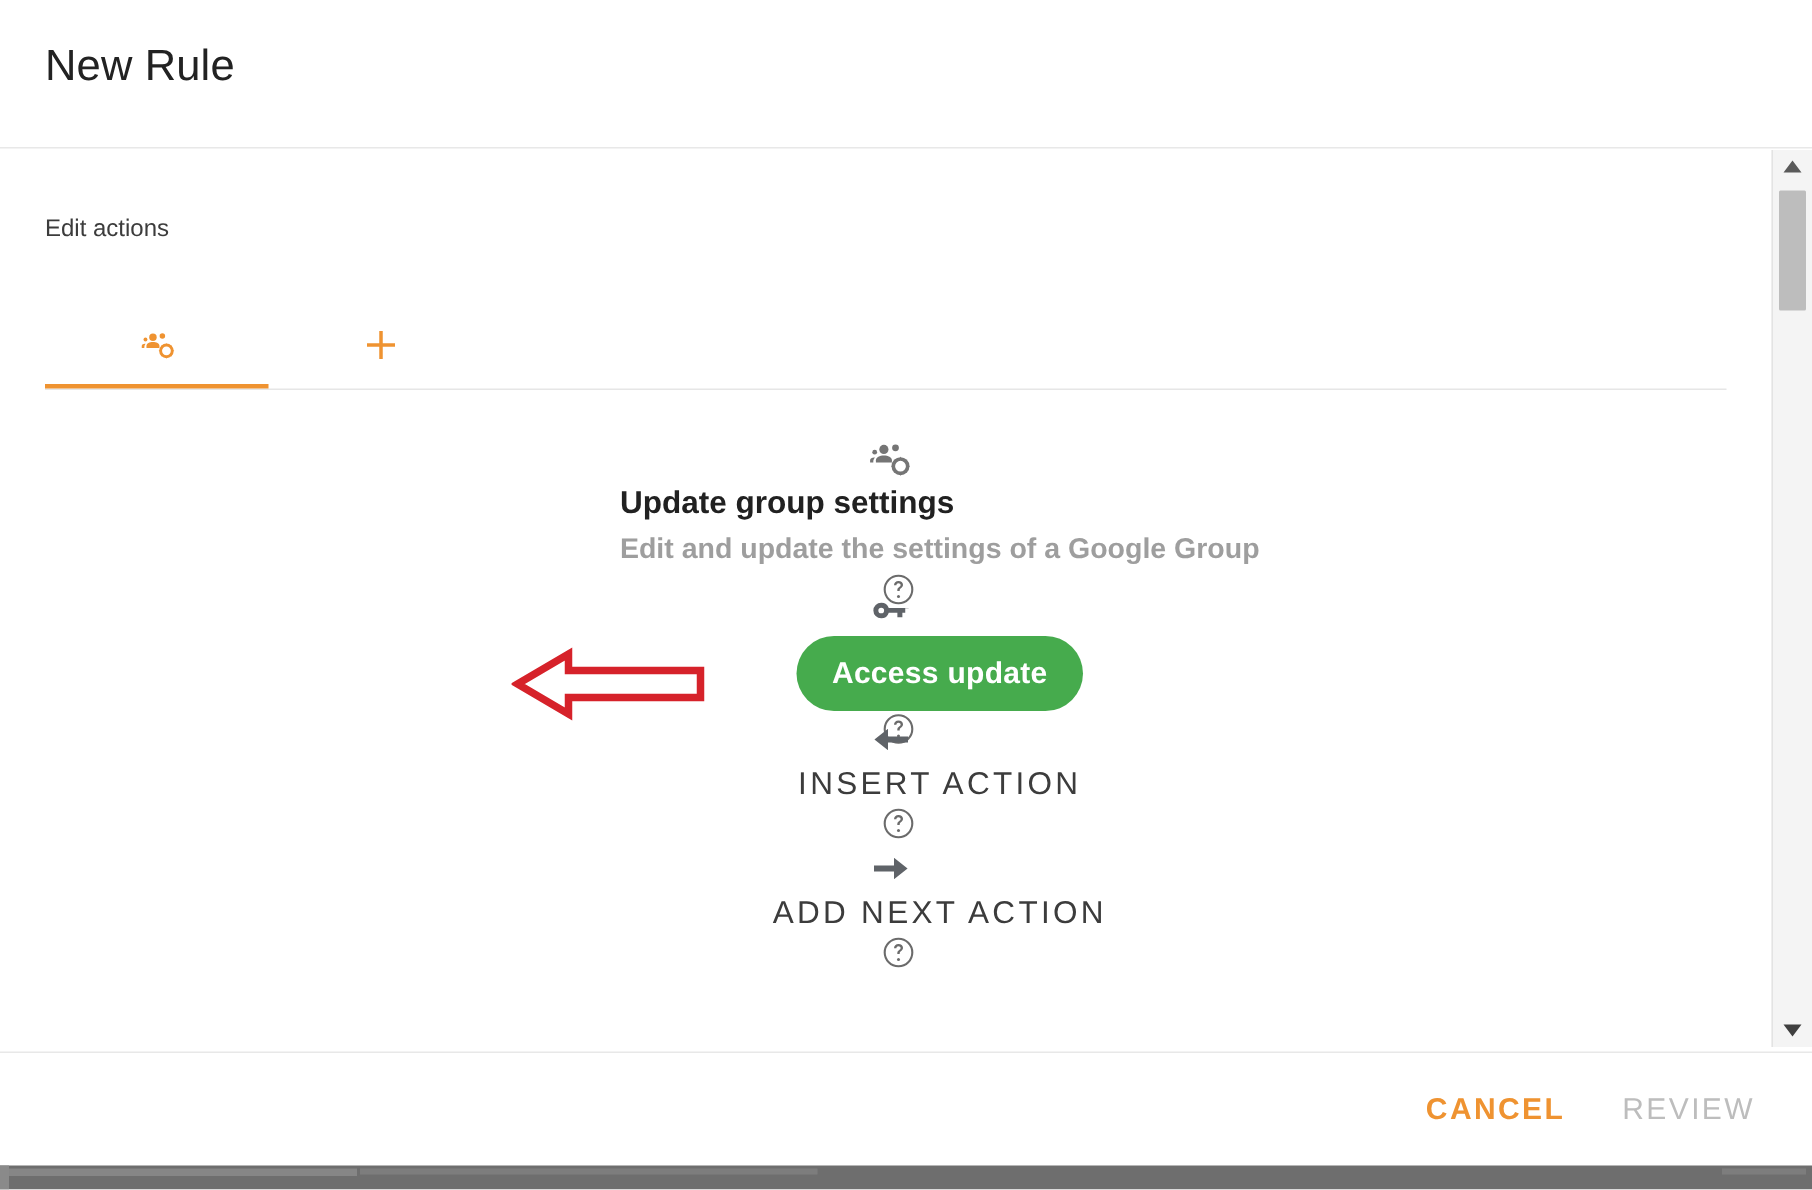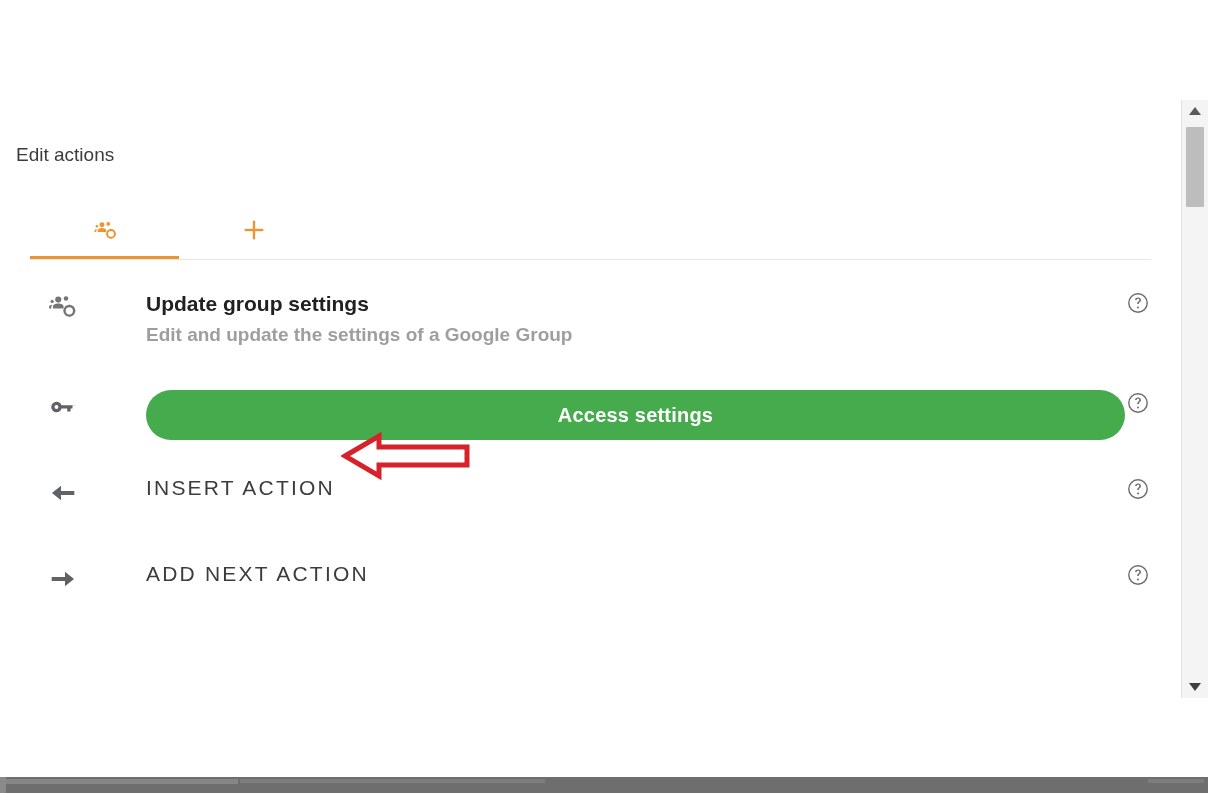--- a/index.html
+++ b/index.html
@@ -39,22 +39,22 @@
   .dialog-body {
     position: absolute;
     left: 0; top: 100px;
     width: 1181px; height: 600px;
     background: #ffffff;
     overflow: hidden;
   }
 
   .section-title {
     position: absolute;
-    left: 16px; top: 44px;
-    font-size: 19px;
+    left: 30px; top: 44px;
+    font-size: 16px;
     font-weight: 400;
     color: #3c3c3c;
   }
 
   
   .tab-bar {
     position: absolute;
     left: 30px; top: 100px;
     width: 1121px; height: 60px;
     border-bottom: 1px solid #e6e6e6;
@@ -87,24 +87,25 @@
 
   
   .rows {
     position: absolute;
     left: 0; top: 190px;
     width: 1181px;
   }
   .action-row {
     position: relative;
     display: flex;
-    align-items: flex-start;
+    align-items: center;
     height: 86px;
     padding-left: 46px;
     padding-right: 30px;
+    flex-direction: column;
   }
   .row-tall { height: 100px; }
   .row-icon {
     width: 44px;
     min-width: 44px;
     display: flex;
     align-items: center;
     justify-content: flex-start;
     color: #5f6368;
   }
@@ -244,20 +245,23 @@
   .bottom-strip .seg-d {
     position: absolute; left: 1148px; top: 2px; width: 56px; height: 4px;
     background: #9a9a9a; opacity: .35;
   }
 </style>
 </head>
 <body>
 
 <div id="app">
 
+  <div class="dialog-header">
+    <div class="dialog-title">New Rule</div>
+  </div>
 
   <div class="dialog-body">
 
     <div class="section-title">Edit actions</div>
 
     <div class="tab-bar">
 
       <div class="tab tab-1">
         <span class="tab-icon-wrap">
           <svg width="26" height="26" viewBox="0 0 24 24" fill="#ef9331" aria-hidden="true">
@@ -313,21 +317,21 @@
         </div>
       </div>
 
       <div class="action-row">
         <div class="row-icon">
           <svg width="34" height="34" viewBox="0 0 24 24" fill="#5f6368" aria-hidden="true">
             <path d="M7.4 8.3a3.7 3.7 0 1 0 0 7.4 3.7 3.7 0 0 0 3.55-2.65H15v2.1h2.35v-2.1h1.35v-2.1h1.6V10.8H10.95A3.71 3.71 0 0 0 7.4 8.3zm0 2.35a1.35 1.35 0 1 1 0 2.7 1.35 1.35 0 0 1 0-2.7z"></path>
           </svg>
         </div>
         <div class="row-main">
-          <button class="chip-green" style="background: rgb(70, 171, 77);">Access settings</button>
+          <button class="chip-green" style="background: rgb(70, 171, 77);">Access update</button>
         </div>
         <div class="help-icon">
           <svg width="24" height="24" viewBox="0 0 24 24" aria-hidden="true">
             <circle cx="12" cy="12" r="9.2" fill="none" stroke="#6b6b6b" stroke-width="1.4"></circle>
             <path d="M12 6.4c-1.8 0-3 1.2-3 2.7h1.6c0-.8.6-1.3 1.4-1.3s1.4.5 1.4 1.2c0 .6-.35.95-.95 1.4-.8.6-1.25 1.1-1.25 2.1v.5h1.6v-.35c0-.75.35-1.1 1.05-1.65.75-.6 1.15-1.2 1.15-2.1 0-1.5-1.25-2.5-3-2.5z" fill="#6b6b6b"></path>
             <circle cx="12" cy="16.6" r="1" fill="#6b6b6b"></circle>
           </svg>
         </div>
       </div>
 
@@ -383,20 +387,26 @@
       </svg>
     </div>
     <div class="vsb-thumb"></div>
     <div class="vsb-btn vsb-down">
       <svg width="14" height="10" viewBox="0 0 14 10" aria-hidden="true">
         <path d="M7 9 L1 1 L13 1 Z" fill="#3f3f3f"></path>
       </svg>
     </div>
   </div>
 
+  <div class="dialog-footer">
+    <div class="footer-actions">
+      <button class="btn-text btn-cancel" style="color: rgb(239, 147, 49);">CANCEL</button>
+      <button class="btn-text btn-review" style="color: rgb(189, 189, 189);">REVIEW</button>
+    </div>
+  </div>
 
   <div class="bottom-strip">
     <div class="seg-a"></div>
     <div class="seg-b"></div>
     <div class="seg-c"></div>
     <div class="seg-d"></div>
   </div>
 
 </div>
 

